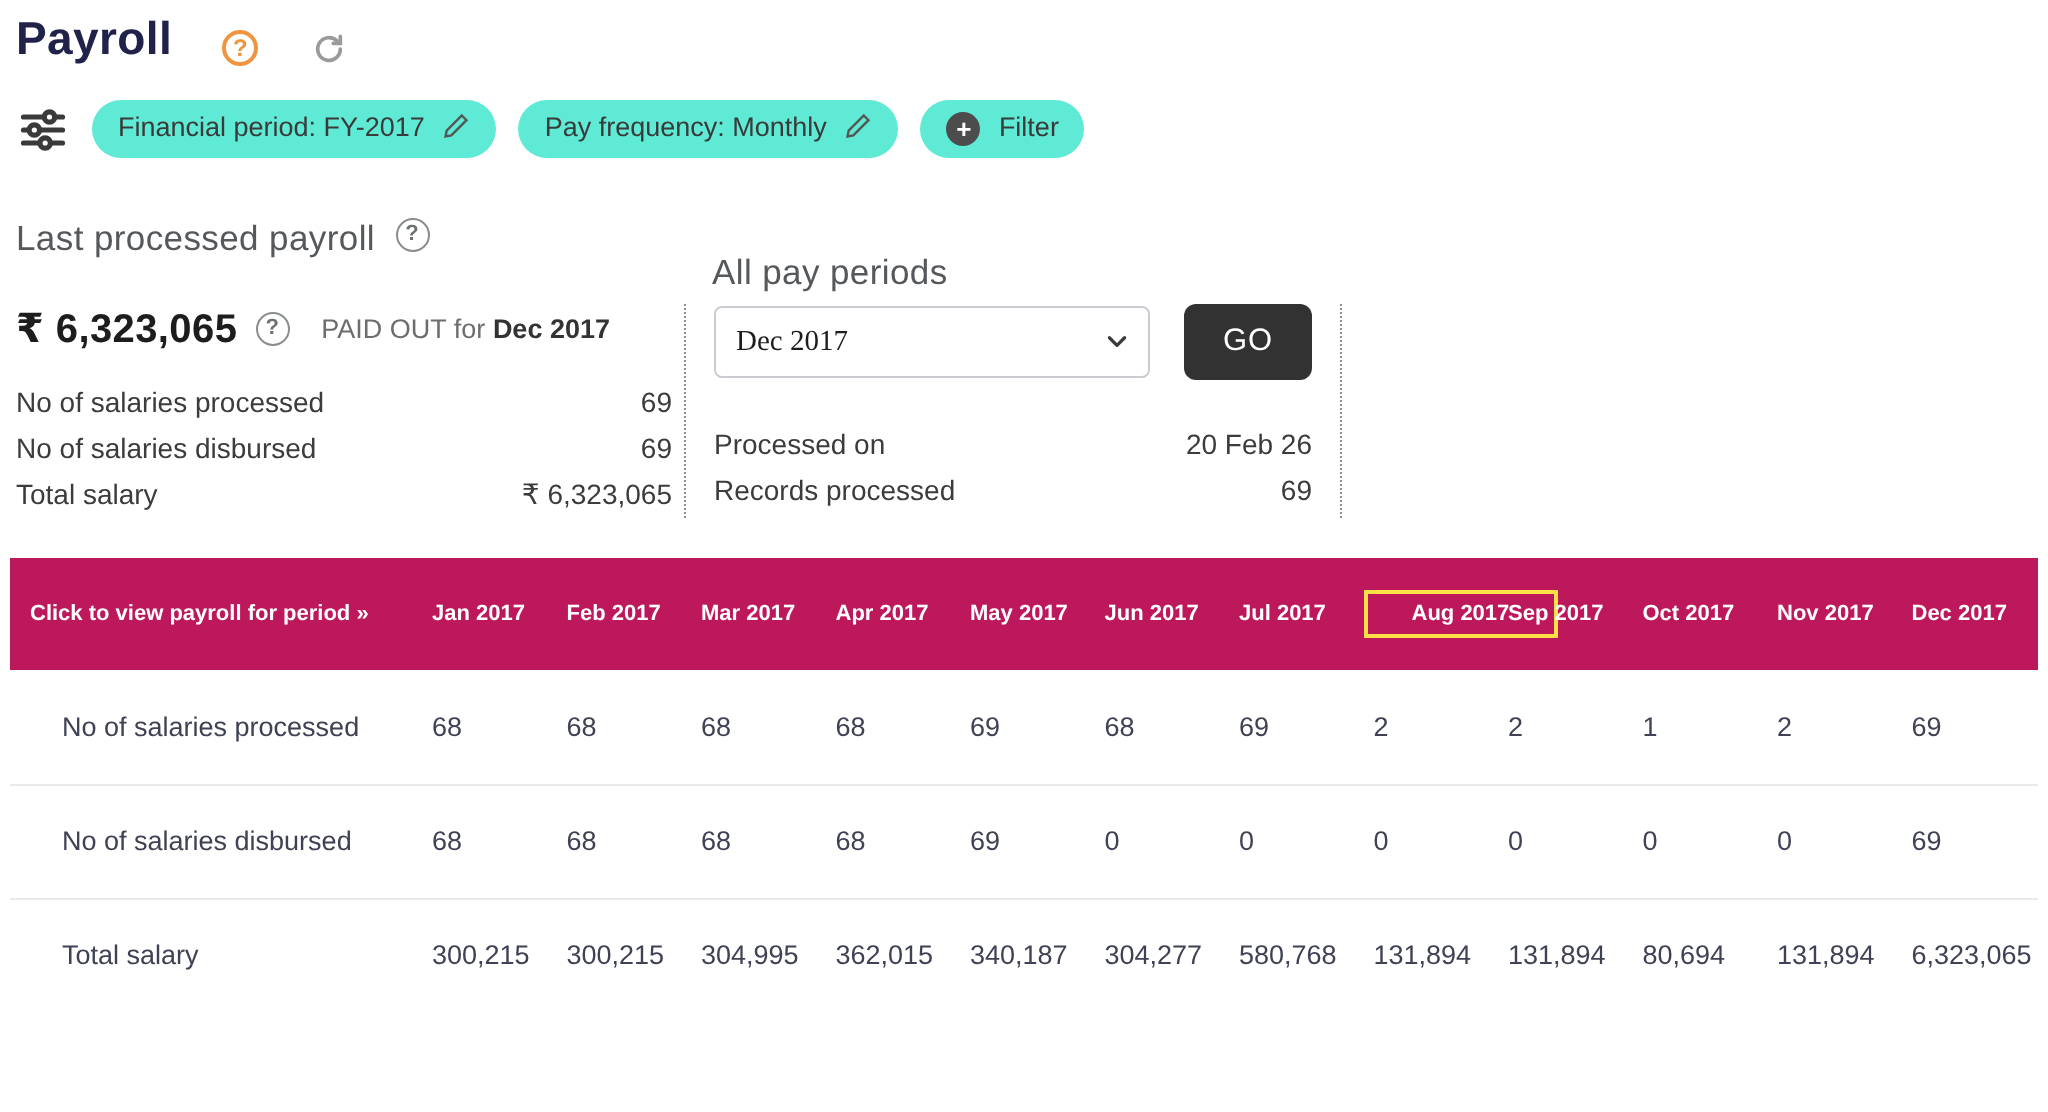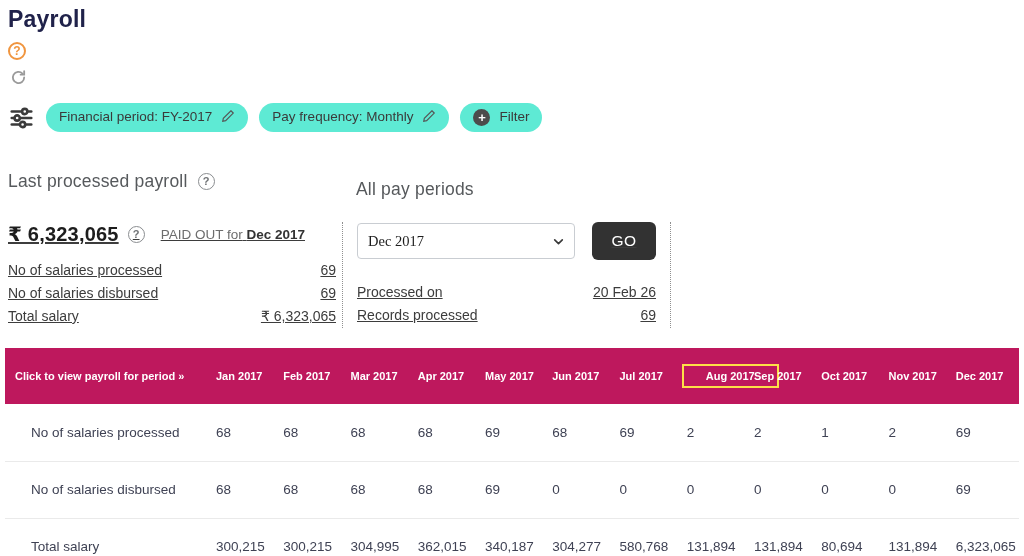--- a/index.html
+++ b/index.html
@@ -5,21 +5,21 @@
   * { box-sizing: border-box; margin: 0; padding: 0; }
   html,body { width: 1024px; height: 556px; overflow: hidden; }
   body {
     font-family: "Liberation Sans", "DejaVu Sans", sans-serif;
     background: #ffffff;
     color: #3d3d3d;
     padding: 4px 8px 0 8px;
   }
 
   
-  .title-row { display: flex; align-items: flex-start; gap: 9px; padding-top: 2px; flex-direction: column; }
+  .title-row { display: flex; align-items: flex-end; gap: 25px; padding-top: 2px; }
   .page-title { font-size: 23px; font-weight: bold; color: #20224a; letter-spacing: .2px; }
   .help-badge {
     width: 18px; height: 18px; border-radius: 50%;
     display: inline-flex; align-items: center; justify-content: center;
     font-size: 12px; font-weight: bold; line-height: 1;
   }
   .help-orange { border: 2px solid #f0953f; color: #f0953f; }
   .help-gray   { border: 1.5px solid #8a8d90; color: #6f7275; width: 17px; height: 17px; font-size: 11px; }
   .refresh-btn { display: inline-flex; align-items: center; cursor: pointer; margin-left: 2px; }
 
@@ -34,24 +34,24 @@
   .plus-circle {
     width: 17px; height: 17px; border-radius: 50%; background: #4c4c4c;
     color: #ffffff; display: inline-flex; align-items: center; justify-content: center;
     font-size: 13px; font-weight: bold; line-height: 1; padding-bottom: 1px;
   }
 
   
   .sections { margin-top: 30px; }
   .headings-row { display: flex; }
   .section-heading { font-size: 17.5px; color: #56595c; font-weight: normal; letter-spacing: .2px; }
-  .heading-left { width: 334px; display: flex; align-items: center; gap: 10px; }
+  .heading-left { width: 334px; display: flex; gap: 10px; }
   .heading-right { padding-left: 14px; margin-top: 17px; }
 
-  .content-row { display: flex; margin-top: 22px; text-decoration: underline; }
+  .content-row { display: flex; margin-top: 5px; }
   .col-left { width: 334px; padding-right: 6px; }
   .v-divider { border-left: 1px dotted #8f8f8f; }
   .col-right { width: 327px; padding-left: 14px; padding-right: 14px; }
 
   .amount-line { display: flex; align-items: center; gap: 9px; }
   .big-amount { font-size: 20px; font-weight: bold; color: #1d1d1d; letter-spacing: .2px; }
   .paid-out { font-size: 13.5px; color: #6d6d6d; margin-left: 7px; }
   .paid-out b { color: #333333; }
 
   .stats { margin-top: 13px; }

